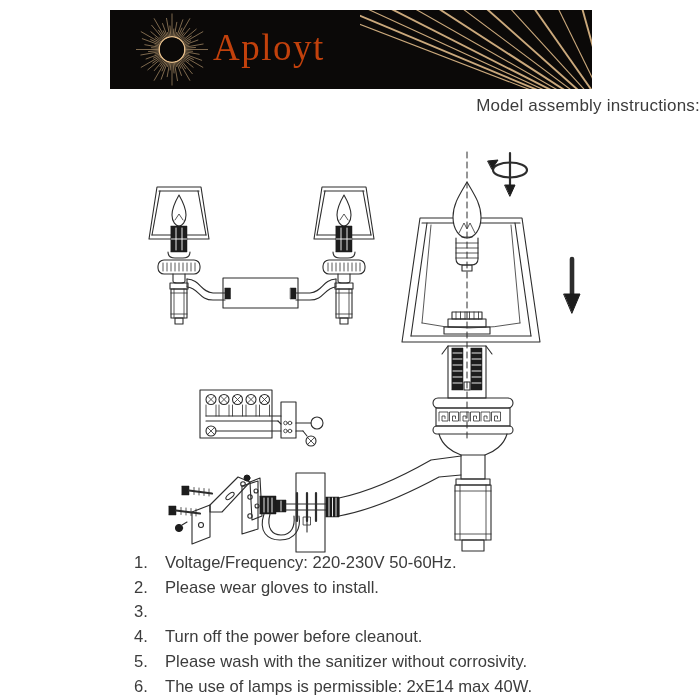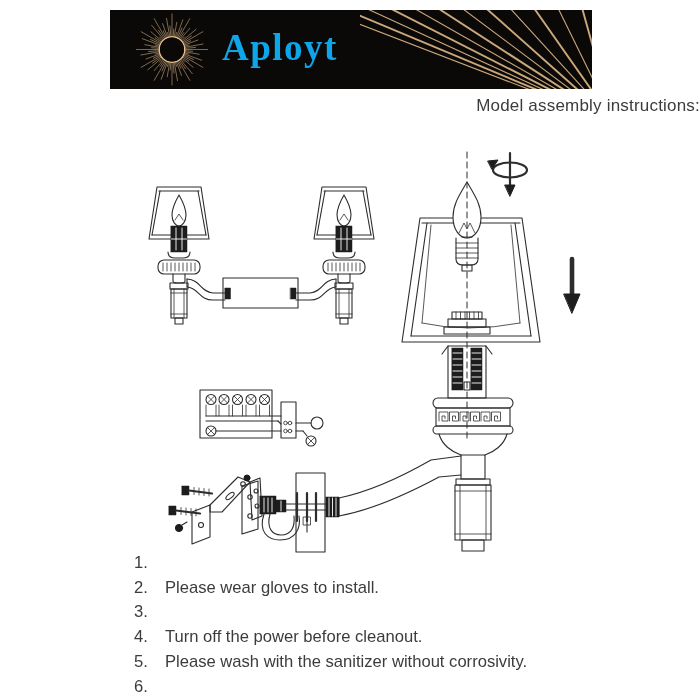--- a/index.html
+++ b/index.html
@@ -9,24 +9,24 @@
     font-family:"Liberation Sans",sans-serif;
     color:#3c3c3c;
   }
   
   .banner{
     position:absolute;left:110px;top:10px;width:482px;height:79px;
     background:#0b0908;overflow:hidden;
   }
   .logo-svg{position:absolute;left:20px;top:1px;width:84px;height:77px}
   .brand{
-    position:absolute;left:112px;top:16px;
+    position:absolute;left:103px;top:16px;
     font-family:"Liberation Serif","DejaVu Serif",serif;
-    font-size:37px;font-weight:700;letter-spacing:1.5px;
-    color:#0ea5e9;
+    font-size:37px;font-weight:400;letter-spacing:1.5px;
+    color:#c2410c;
   }
   .rays-svg{position:absolute;right:0;top:0;width:232px;height:79px}
   
   .title-block{
     position:absolute;top:95px;left:0;width:700px;text-align:right;
     font-size:17px;line-height:21px;font-weight:500;letter-spacing:.2px;
   }
   
   .drawing{position:absolute;left:100px;top:140px;width:500px;height:418px}
   .drawing path,.drawing line,.drawing rect,.drawing polygon,
@@ -361,32 +361,34 @@
       <line class="bold2" x1="216" y1="353" x2="216" y2="381"></line>
       <rect class="dk" x="226" y="357" width="13" height="20"></rect>
       <path class="wl" d="M229,358 v18 M232.5,358 v18 M236,358 v18"></path>
     </g>
   </g>
 </svg>
 
 <ol class="instructions">
   <li>
     <span class="num">1.</span>
+    <span>Voltage/Frequency: 220-230V 50-60Hz.</span>
   </li>
   <li>
     <span class="num">2.</span>
     <span>Please wear gloves to install.</span>
   </li>
   <li>
     <span class="num">3.</span>
   </li>
   <li>
     <span class="num">4.</span>
     <span>Turn off the power before cleanout.</span>
   </li>
   <li>
     <span class="num">5.</span>
     <span>Please wash with the sanitizer without corrosivity.</span>
   </li>
   <li>
     <span class="num">6.</span>
+    <span>The use of lamps is permissible: 2xE14 max 40W.</span>
   </li>
 </ol>
 
 </body></html>

